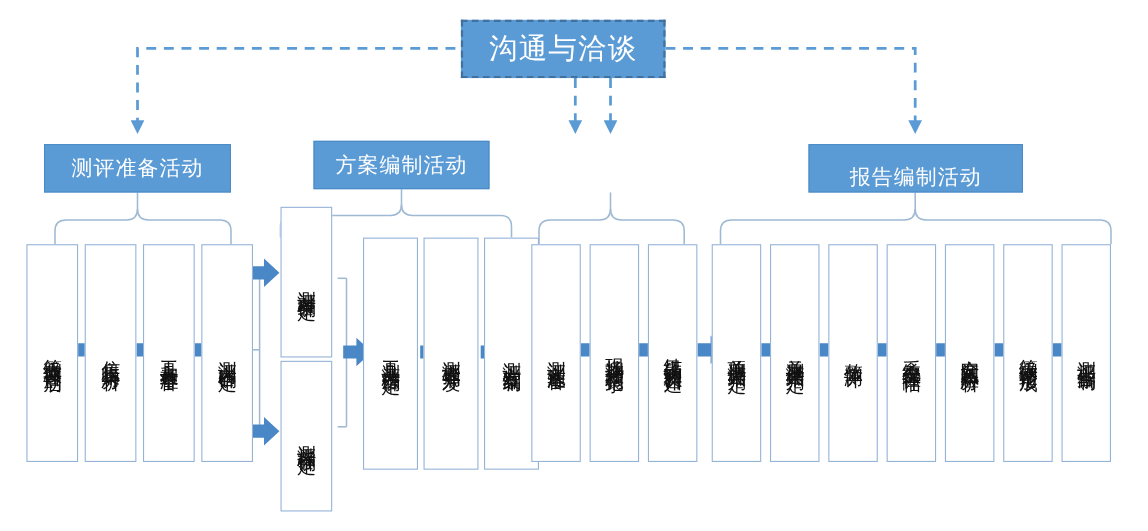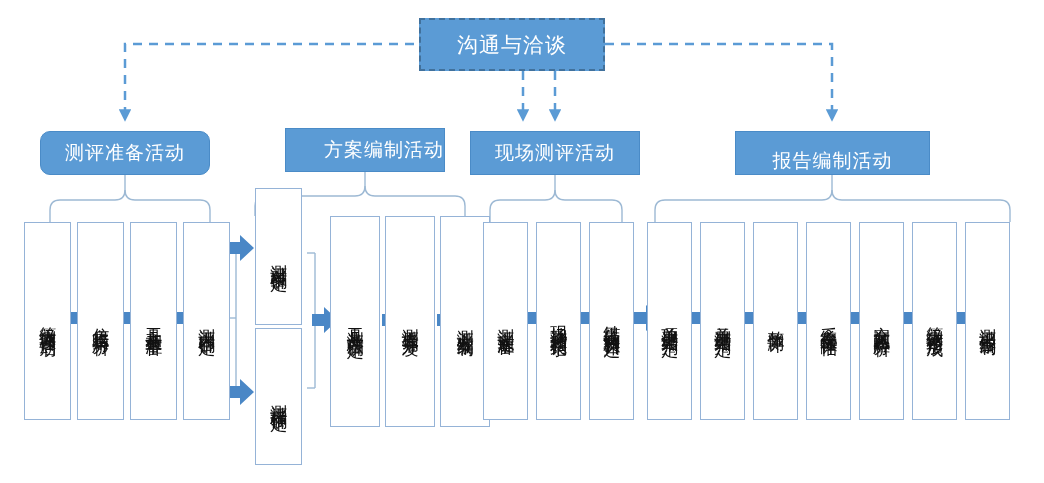--- a/index.html
+++ b/index.html
@@ -9,21 +9,21 @@
     overflow:hidden;position:relative;
   }
   #canvas{position:absolute;left:0;top:0;width:1044px;height:483px;}
   svg.layer{position:absolute;left:0;top:0;width:1044px;height:483px;pointer-events:none;}
 
   
   .comm-box{
     position:absolute;background:#5B9BD5;
     border:2px dashed #41719C;
     display:flex;align-items:center;justify-content:center;
-    color:#ffffff;font-size:21px;letter-spacing:1px;
+    color:#ffffff;font-size:26px;letter-spacing:1px;
     box-sizing:border-box;
   }
 
   
   .phase{
     position:absolute;background:#5B9BD5;
     border:1px solid #4A8BC7;
     display:flex;align-items:center;justify-content:center;
     color:#ffffff;font-size:19px;letter-spacing:1px;
     box-sizing:border-box;
@@ -166,28 +166,25 @@
       <g>
         <path d="M 957 312 L 969 312 L 969 305 L 983 318 L 969 331 L 969 324 L 957 324 Z"></path>
       </g>
     </g>
   </svg>
 
   <div class="comm-box" style="left:419px;top:18px;width:186px;height:53px;">
     <span>沟通与洽谈</span>
   </div>
 
-  <div class="phase" style="left:40px;top:131px;width:170px;height:44px;border-radius:10px;">
+  <div class="phase" style="left:40px;top:131px;width:170px;height:44px;">
     <span>测评准备活动</span>
   </div>
-  <div class="phase" style="left:285px;top:128px;width:160px;height:44px;justify-content:flex-end;">
+  <div class="phase" style="left:285px;top:128px;width:160px;height:44px;">
     <span>方案编制活动</span>
-  </div>
-  <div class="phase" style="left:470px;top:131px;width:170px;height:44px;">
-    <span>现场测评活动</span>
   </div>
   <div class="phase" style="left:735px;top:131px;width:195px;height:44px;align-items:flex-end;">
     <span>报告编制活动</span>
   </div>
 
   <div class="step" style="left:24px;top:222px;width:47px;height:198px;">
     <span class="vtext">等级测评项目启动</span>
   </div>
   <div class="step" style="left:77px;top:222px;width:47px;height:198px;">
     <span class="vtext">信息收集与分析</span>

